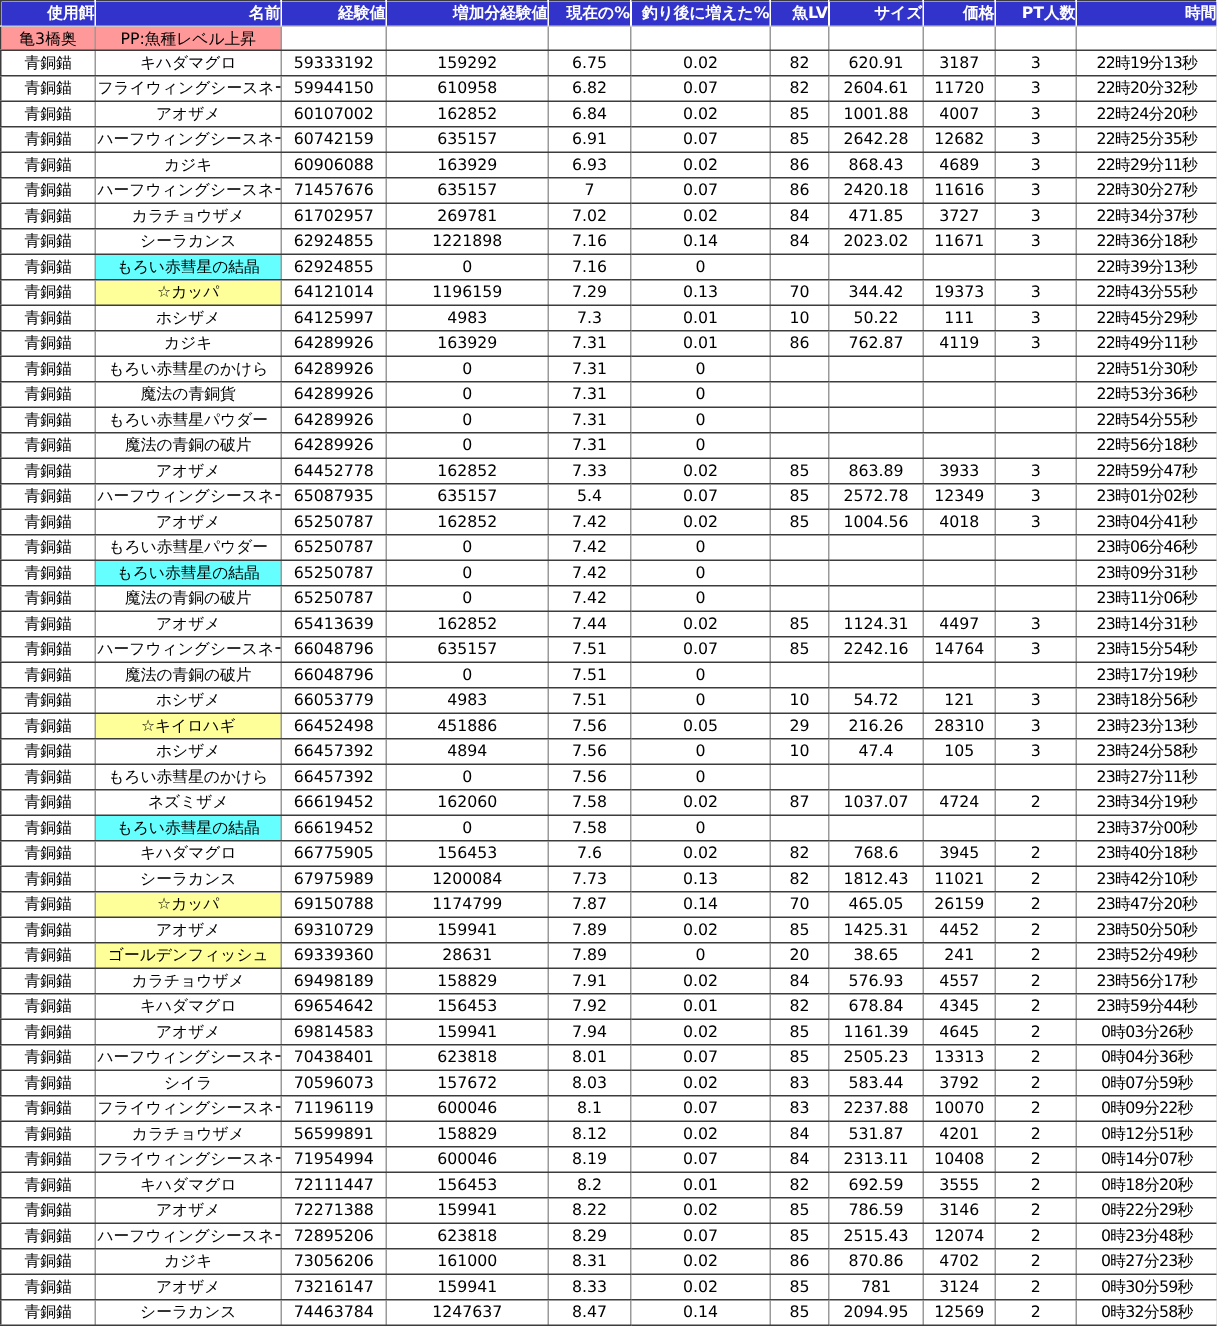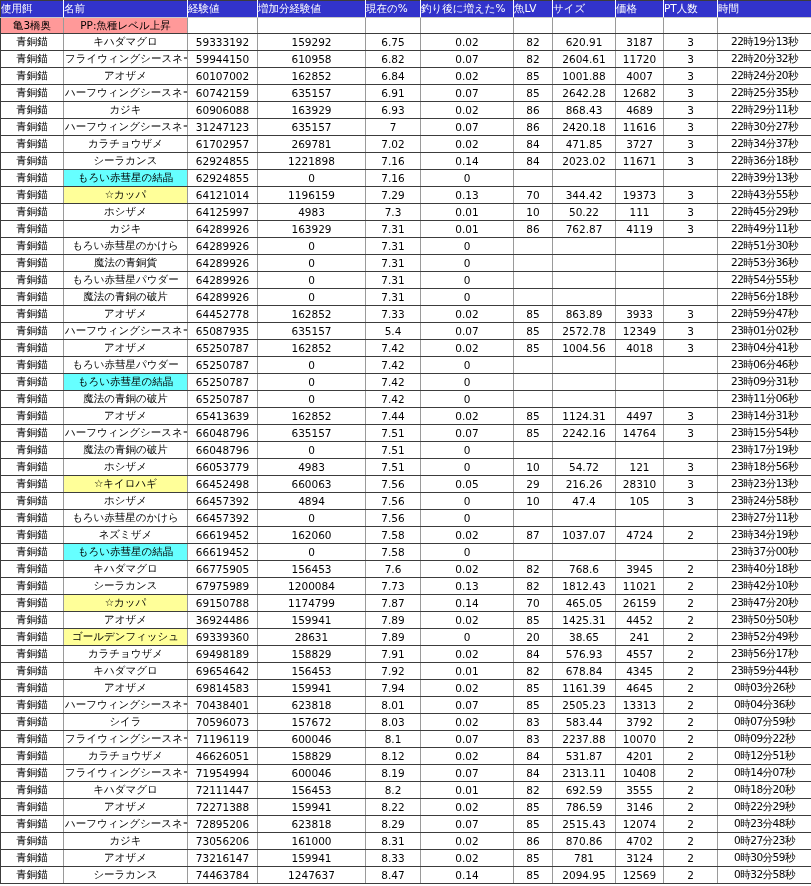--- a/index.html
+++ b/index.html
@@ -5,21 +5,21 @@
   :root{
     --header-bg:#3233cb; --header-fg:#ffffff; --info-bg:#ff9999;
     --hl-cyan:#66ffff; --hl-yellow:#ffff99;
     --grid-v:#9a9a9a; --grid-h:#3c3c3c;
   }
   html,body{margin:0;padding:0;background:#ffffff;}
   body{font-family:"DejaVu Sans","Liberation Sans",sans-serif;font-size:10.5px;color:#000;}
   table{border-collapse:collapse;table-layout:fixed;width:811px;border:1px solid var(--grid-h);}
   th{
     background:var(--header-bg);color:var(--header-fg);
-    font-weight:normal;height:16px;padding:0;text-align:left;
+    font-weight:bold;height:16px;padding:0;text-align:right;
     border-right:1px solid #ffffff;border-bottom:1px solid #c9c9c9;
     white-space:nowrap;overflow:hidden;
   }
   td{
     height:16px;padding:0 1px;text-align:center;white-space:nowrap;overflow:hidden;
     border-right:1px solid var(--grid-v);border-bottom:1px solid var(--grid-h);
     background:#ffffff;
   }
   tr.info-row td{height:15px;}
   td.info-cell{background:var(--info-bg);}
@@ -134,21 +134,21 @@
         <td>0.02</td>
         <td>86</td>
         <td>868.43</td>
         <td>4689</td>
         <td>3</td>
         <td class="time-cell">22時29分11秒</td>
       </tr>
       <tr>
         <td>青銅錨</td>
         <td>ハーフウィングシースネーク</td>
-        <td>31247123</td>
+        <td>71457676</td>
         <td>635157</td>
         <td>7</td>
         <td>0.07</td>
         <td>86</td>
         <td>2420.18</td>
         <td>11616</td>
         <td>3</td>
         <td class="time-cell">22時30分27秒</td>
       </tr>
       <tr>
@@ -408,21 +408,21 @@
         <td>10</td>
         <td>54.72</td>
         <td>121</td>
         <td>3</td>
         <td class="time-cell">23時18分56秒</td>
       </tr>
       <tr>
         <td>青銅錨</td>
         <td class="hl-yellow">☆キイロハギ</td>
         <td>66452498</td>
-        <td>660063</td>
+        <td>451886</td>
         <td>7.56</td>
         <td>0.05</td>
         <td>29</td>
         <td>216.26</td>
         <td>28310</td>
         <td>3</td>
         <td class="time-cell">23時23分13秒</td>
       </tr>
       <tr>
         <td>青銅錨</td>
@@ -511,21 +511,21 @@
         <td>0.14</td>
         <td>70</td>
         <td>465.05</td>
         <td>26159</td>
         <td>2</td>
         <td class="time-cell">23時47分20秒</td>
       </tr>
       <tr>
         <td>青銅錨</td>
         <td>アオザメ</td>
-        <td>36924486</td>
+        <td>69310729</td>
         <td>159941</td>
         <td>7.89</td>
         <td>0.02</td>
         <td>85</td>
         <td>1425.31</td>
         <td>4452</td>
         <td>2</td>
         <td class="time-cell">23時50分50秒</td>
       </tr>
       <tr>
@@ -615,21 +615,21 @@
         <td>0.07</td>
         <td>83</td>
         <td>2237.88</td>
         <td>10070</td>
         <td>2</td>
         <td class="time-cell">0時09分22秒</td>
       </tr>
       <tr>
         <td>青銅錨</td>
         <td>カラチョウザメ</td>
-        <td>46626051</td>
+        <td>56599891</td>
         <td>158829</td>
         <td>8.12</td>
         <td>0.02</td>
         <td>84</td>
         <td>531.87</td>
         <td>4201</td>
         <td>2</td>
         <td class="time-cell">0時12分51秒</td>
       </tr>
       <tr>

